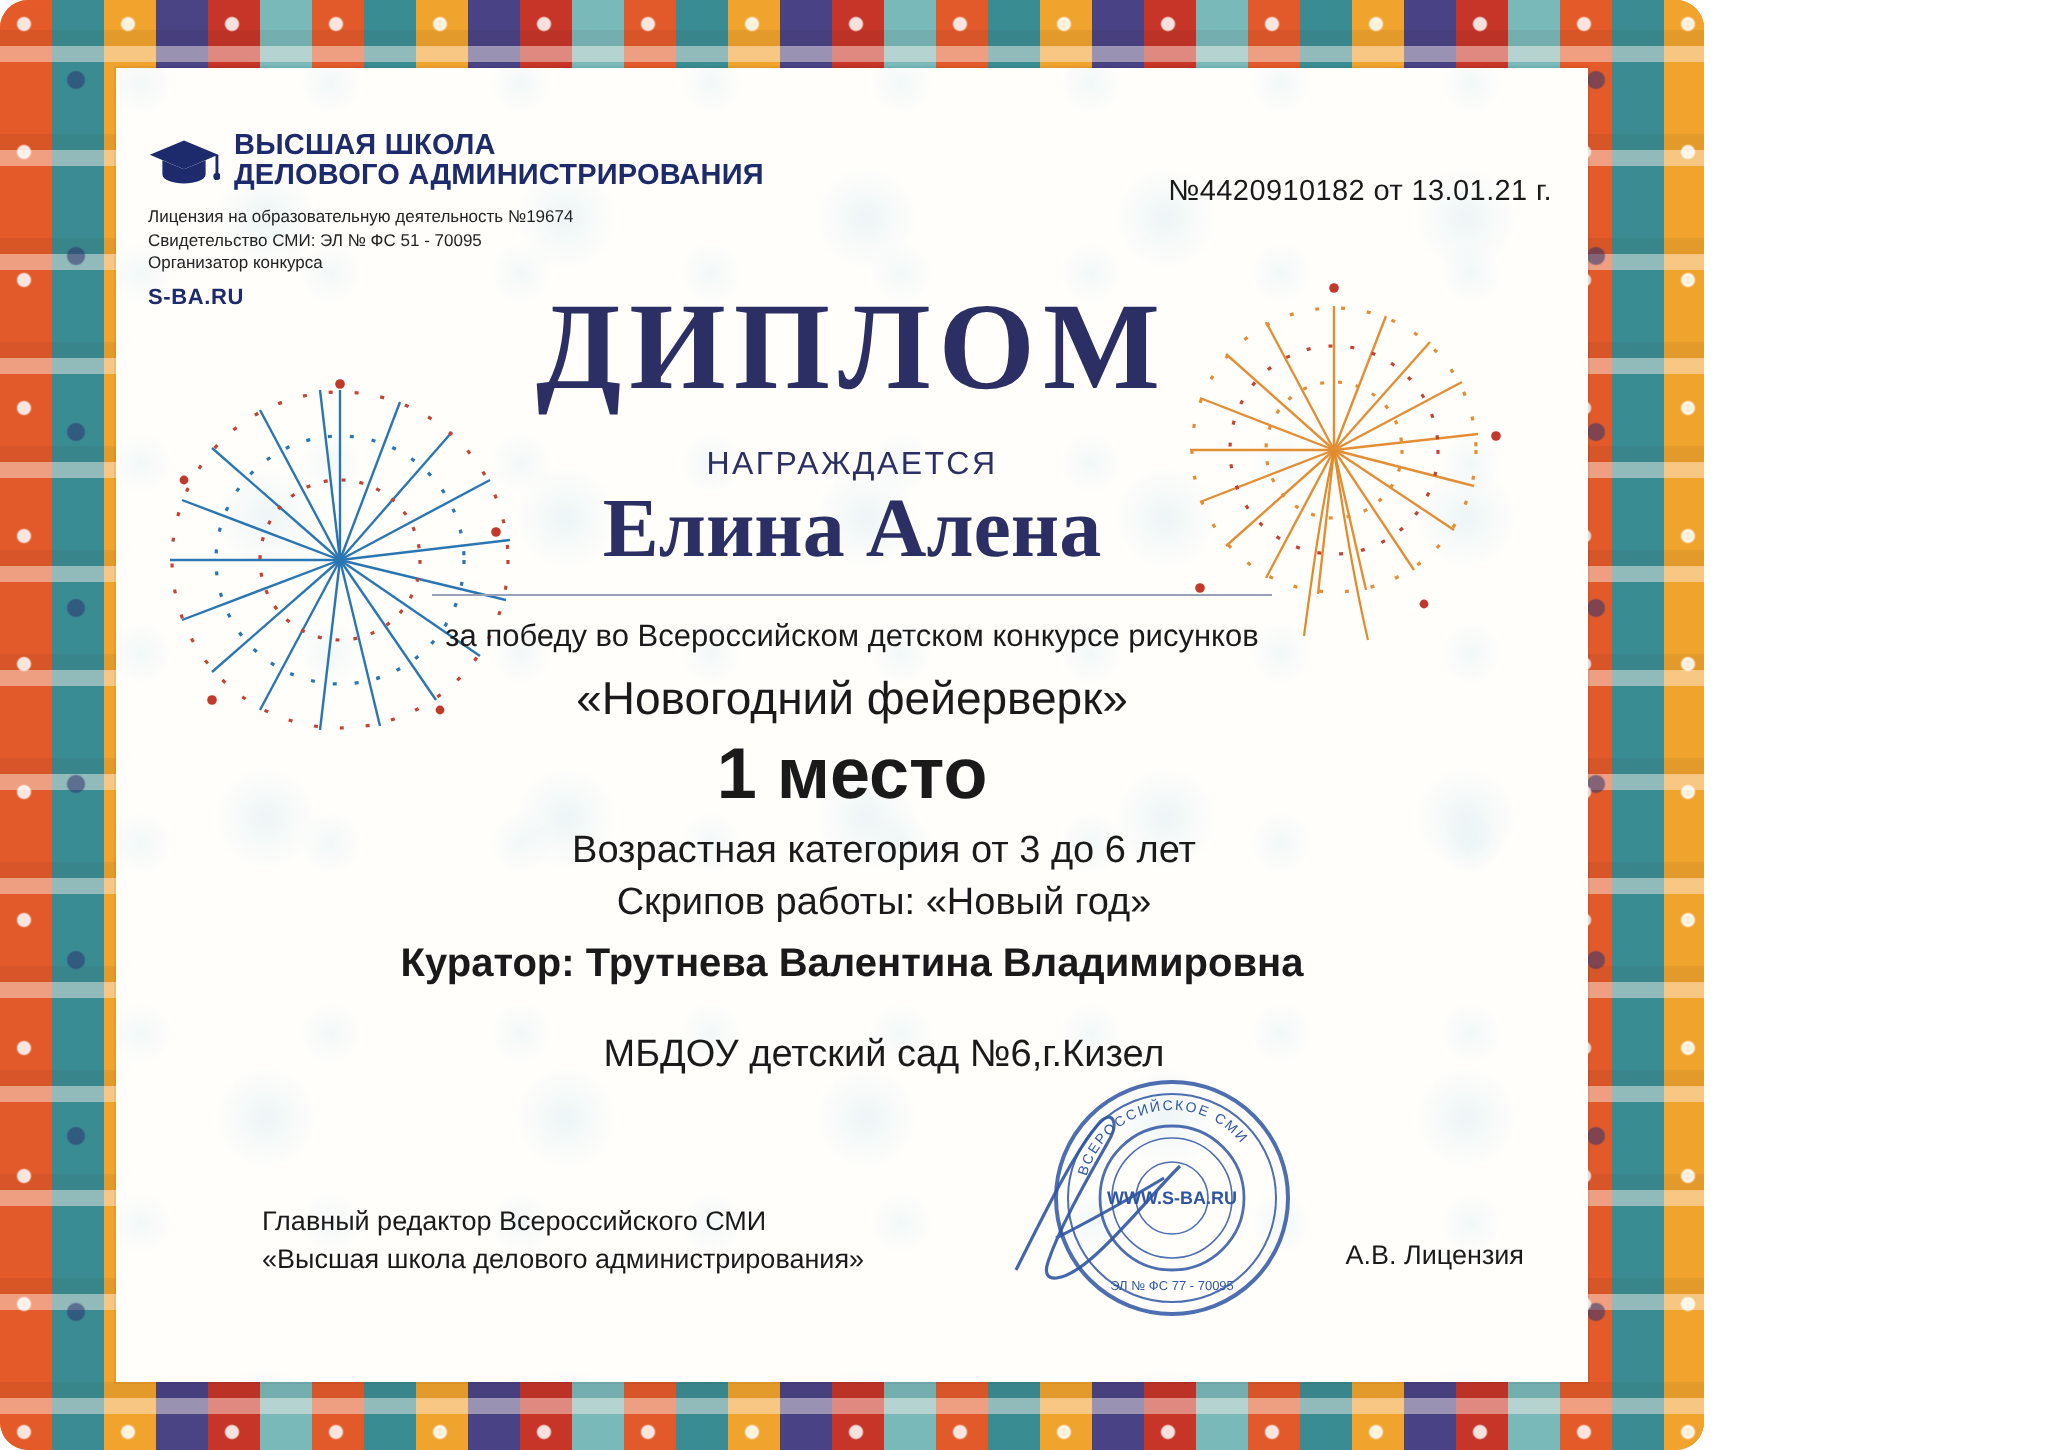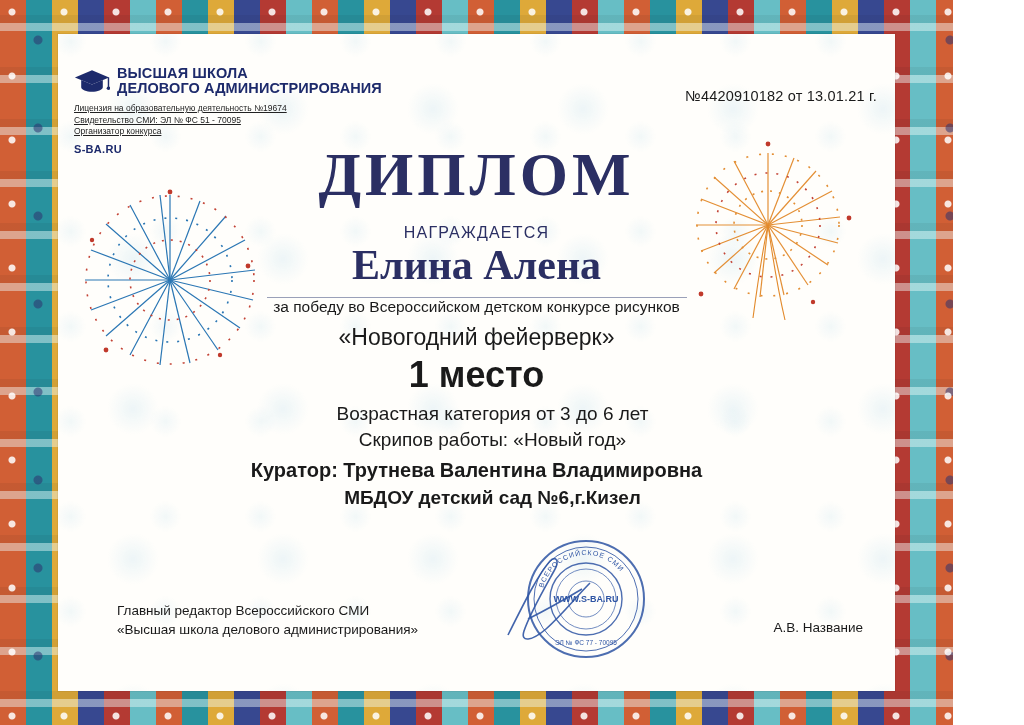--- a/index.html
+++ b/index.html
@@ -5,24 +5,25 @@
   html, body {
     margin: 0;
     padding: 0;
     background: #ffffff;
   }
   body {
     font-family: "Liberation Sans", sans-serif;
   }
   .page {
     position: relative;
-    width: 953px;
+    width: 852px;
     height: 725px;
     overflow: hidden;
-    background: #14b8a6;
+    background: #f97316;
+    border-radius: 14px;
   }
 
   
   .border-frame {
     position: absolute;
     inset: 0;
     background:
       repeating-linear-gradient(90deg,
         #e2582c 0px, #e2582c 26px,
         #2a8f9e 26px, #2a8f9e 52px,
@@ -102,21 +103,20 @@
     font-size: 14.5px;
     line-height: 15px;
     color: #1d2a6b;
     letter-spacing: 0.1px;
   }
   .logo-sub {
     margin-top: 7px;
     font-size: 8.5px;
     line-height: 11.5px;
     color: #222222;
-    text-decoration: underline;
   }
   .logo-site {
     margin-top: 5px;
     font-size: 11px;
     font-weight: bold;
     color: #1d2a6b;
     letter-spacing: 0.3px;
   }
 
   .doc-number {
@@ -165,20 +165,21 @@
     line-height: 46px;
     color: #2b2f63;
   }
   .rule {
     width: 420px;
     height: 1px;
     background: #9aa0b8;
     margin: 9px auto 0 auto;
   }
   .reason {
+    margin-top: 12px;
     font-size: 15.5px;
     color: #1a1a1a;
   }
   .contest {
     margin-top: 8px;
     font-size: 23px;
     color: #1a1a1a;
   }
   .place {
     margin-top: 4px;
@@ -195,26 +196,26 @@
     padding-left: 32px;
   }
   .age-cat { margin-top: 6px; }
   .curator {
     margin-top: 4px;
     font-weight: bold;
     font-size: 20px;
     line-height: 27px;
     color: #1a1a1a;
   }
-  .org { margin-top: 1px; font-weight: bold; }
+  .org { margin-top: 19px; }
 
   
   .footer-left {
     position: absolute;
-    left: 117px;
+    left: 131px;
     bottom: 86px;
     font-size: 13.5px;
     line-height: 19px;
     color: #1a1a1a;
   }
   .footer-right {
     position: absolute;
     right: 90px;
     bottom: 90px;
     font-size: 13.5px;
@@ -352,21 +353,21 @@
       <div class="age-cat">Возрастная категория от 3 до 6 лет</div>
       <div class="work-name">Скрипов работы: «Новый год»</div>
       <div class="curator">Куратор: Трутнева Валентина Владимировна</div>
       <div class="org">МБДОУ детский сад №6,г.Кизел</div>
     </div>
 
     <div class="footer-left">
       <div>Главный редактор Всероссийского СМИ</div>
       <div>«Высшая школа делового администрирования»</div>
     </div>
-    <div class="footer-right">А.В. Название</div>
+    <div class="footer-right">А.В. Лицензия</div>
 
     <svg class="stamp" viewBox="0 0 160 140">
       <g stroke="#2f55a4" fill="none" opacity="0.85">
         <circle cx="88" cy="72" r="58" stroke-width="2"></circle>
         <circle cx="88" cy="72" r="52" stroke-width="1"></circle>
         <circle cx="88" cy="72" r="36" stroke-width="1.4"></circle>
         <circle cx="88" cy="72" r="30" stroke-width="0.8"></circle>
         <circle cx="88" cy="72" r="18" stroke-width="0.8"></circle>
       </g>
       <path id="stamp-arc-top" d="M 88 72 m -44 0 a 44 44 0 0 1 88 0" fill="none"></path>

